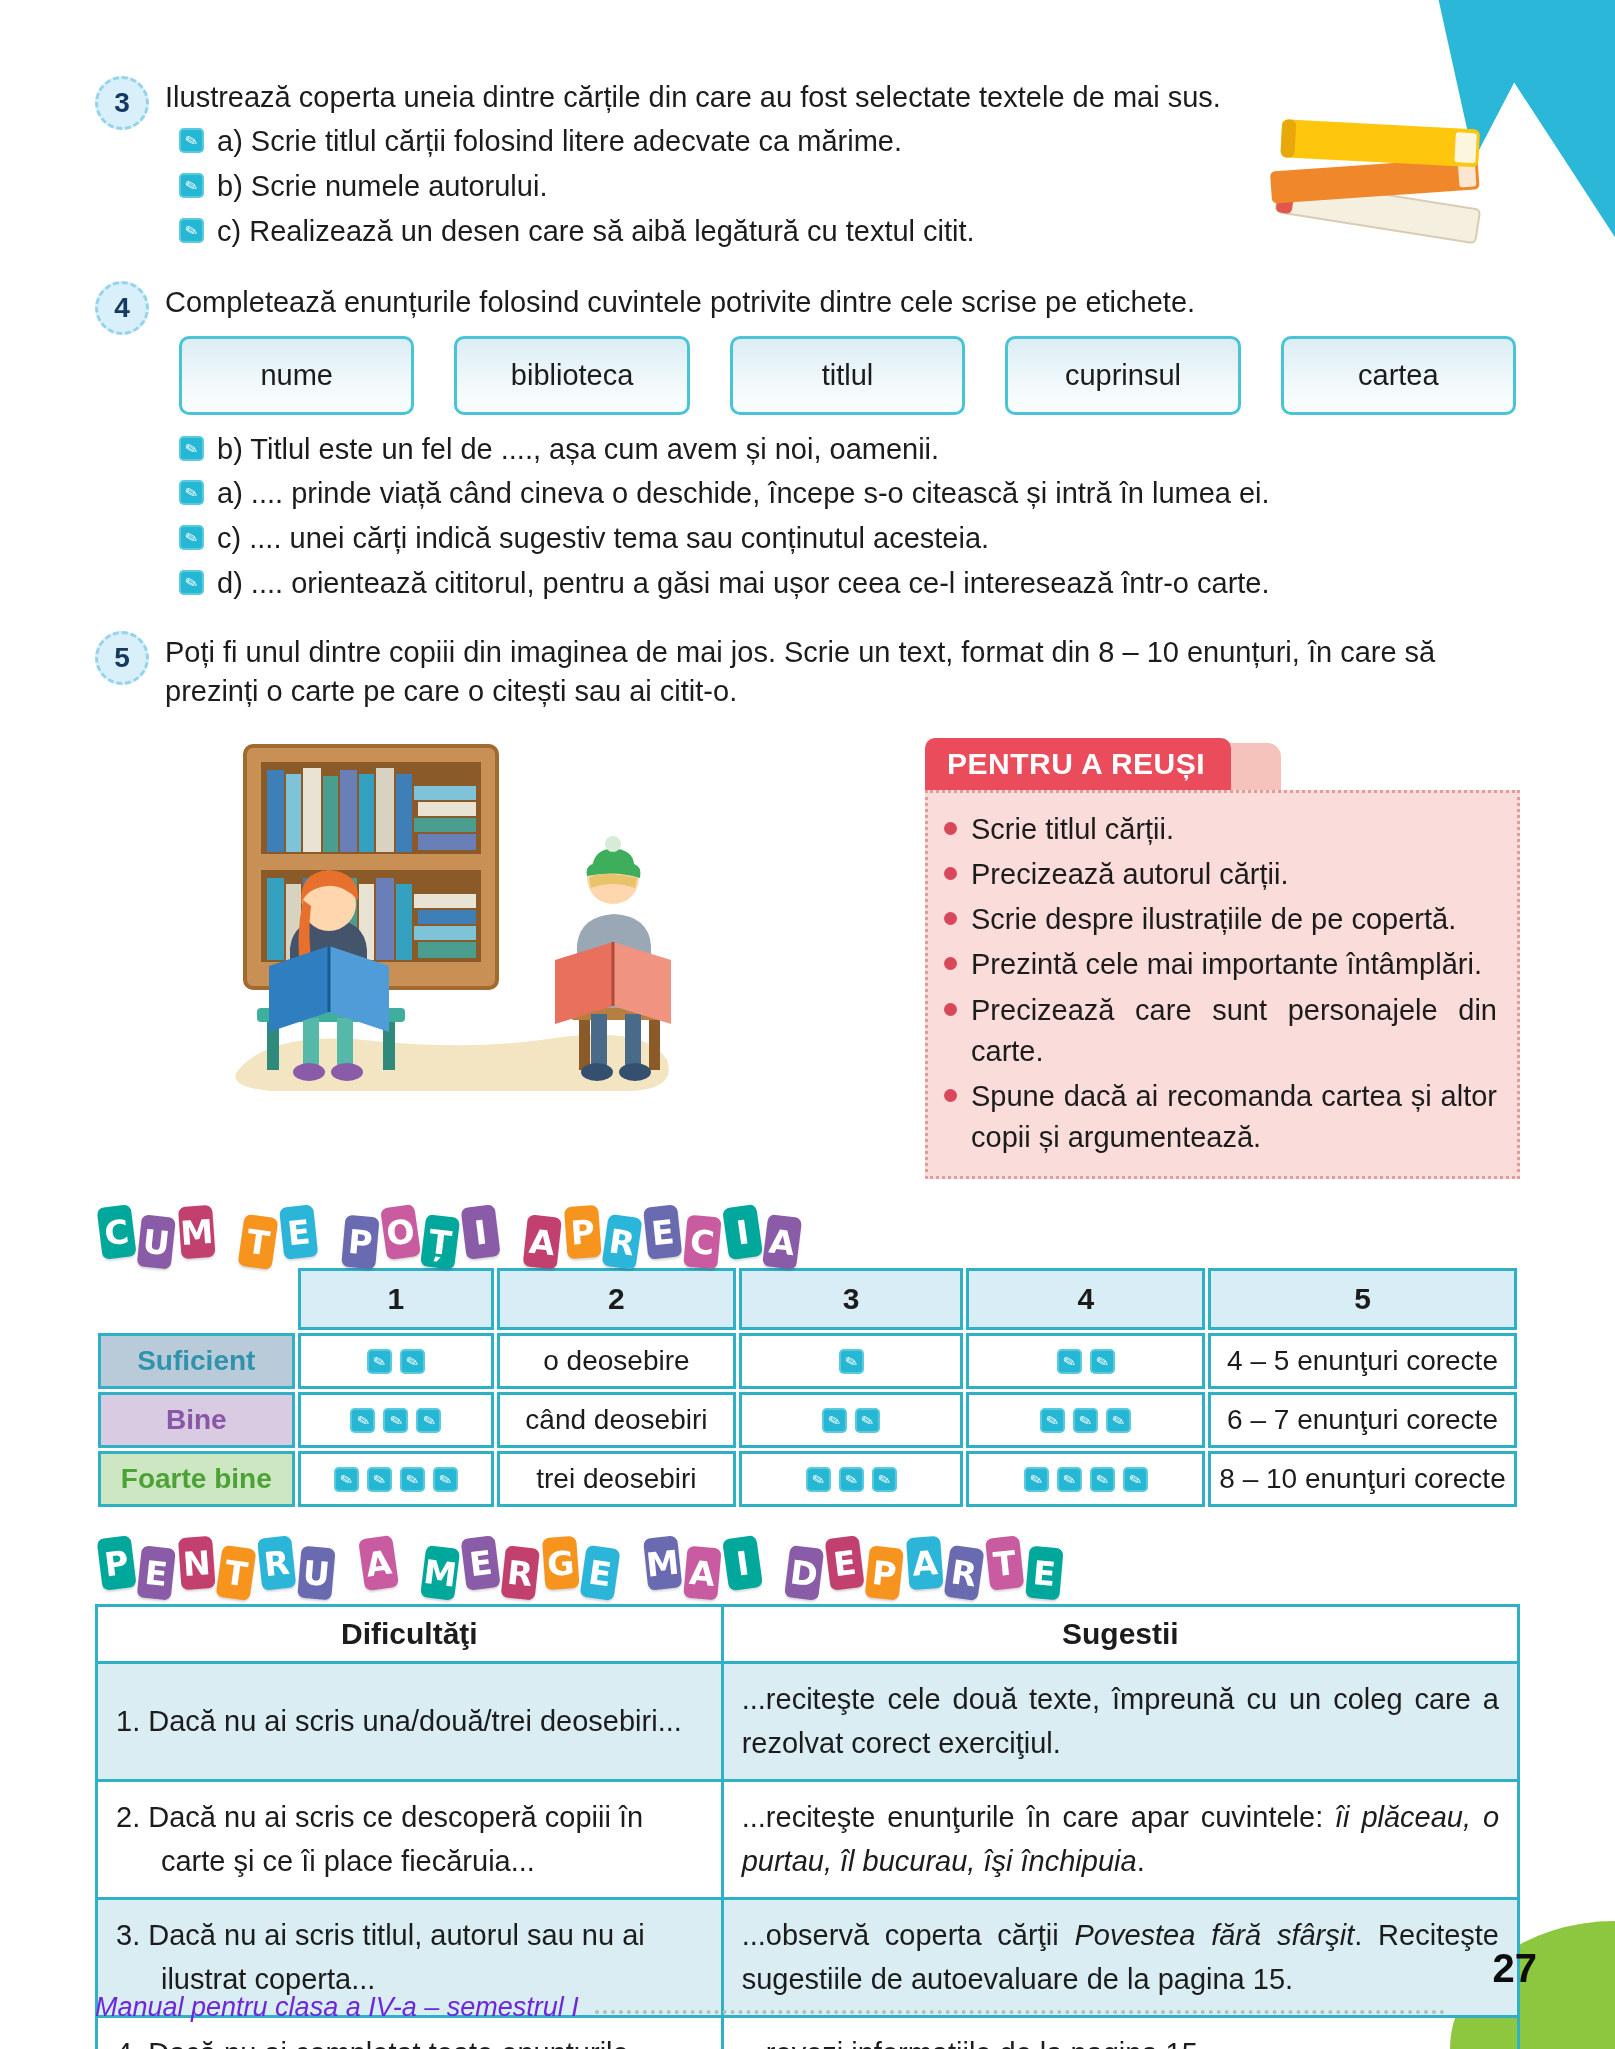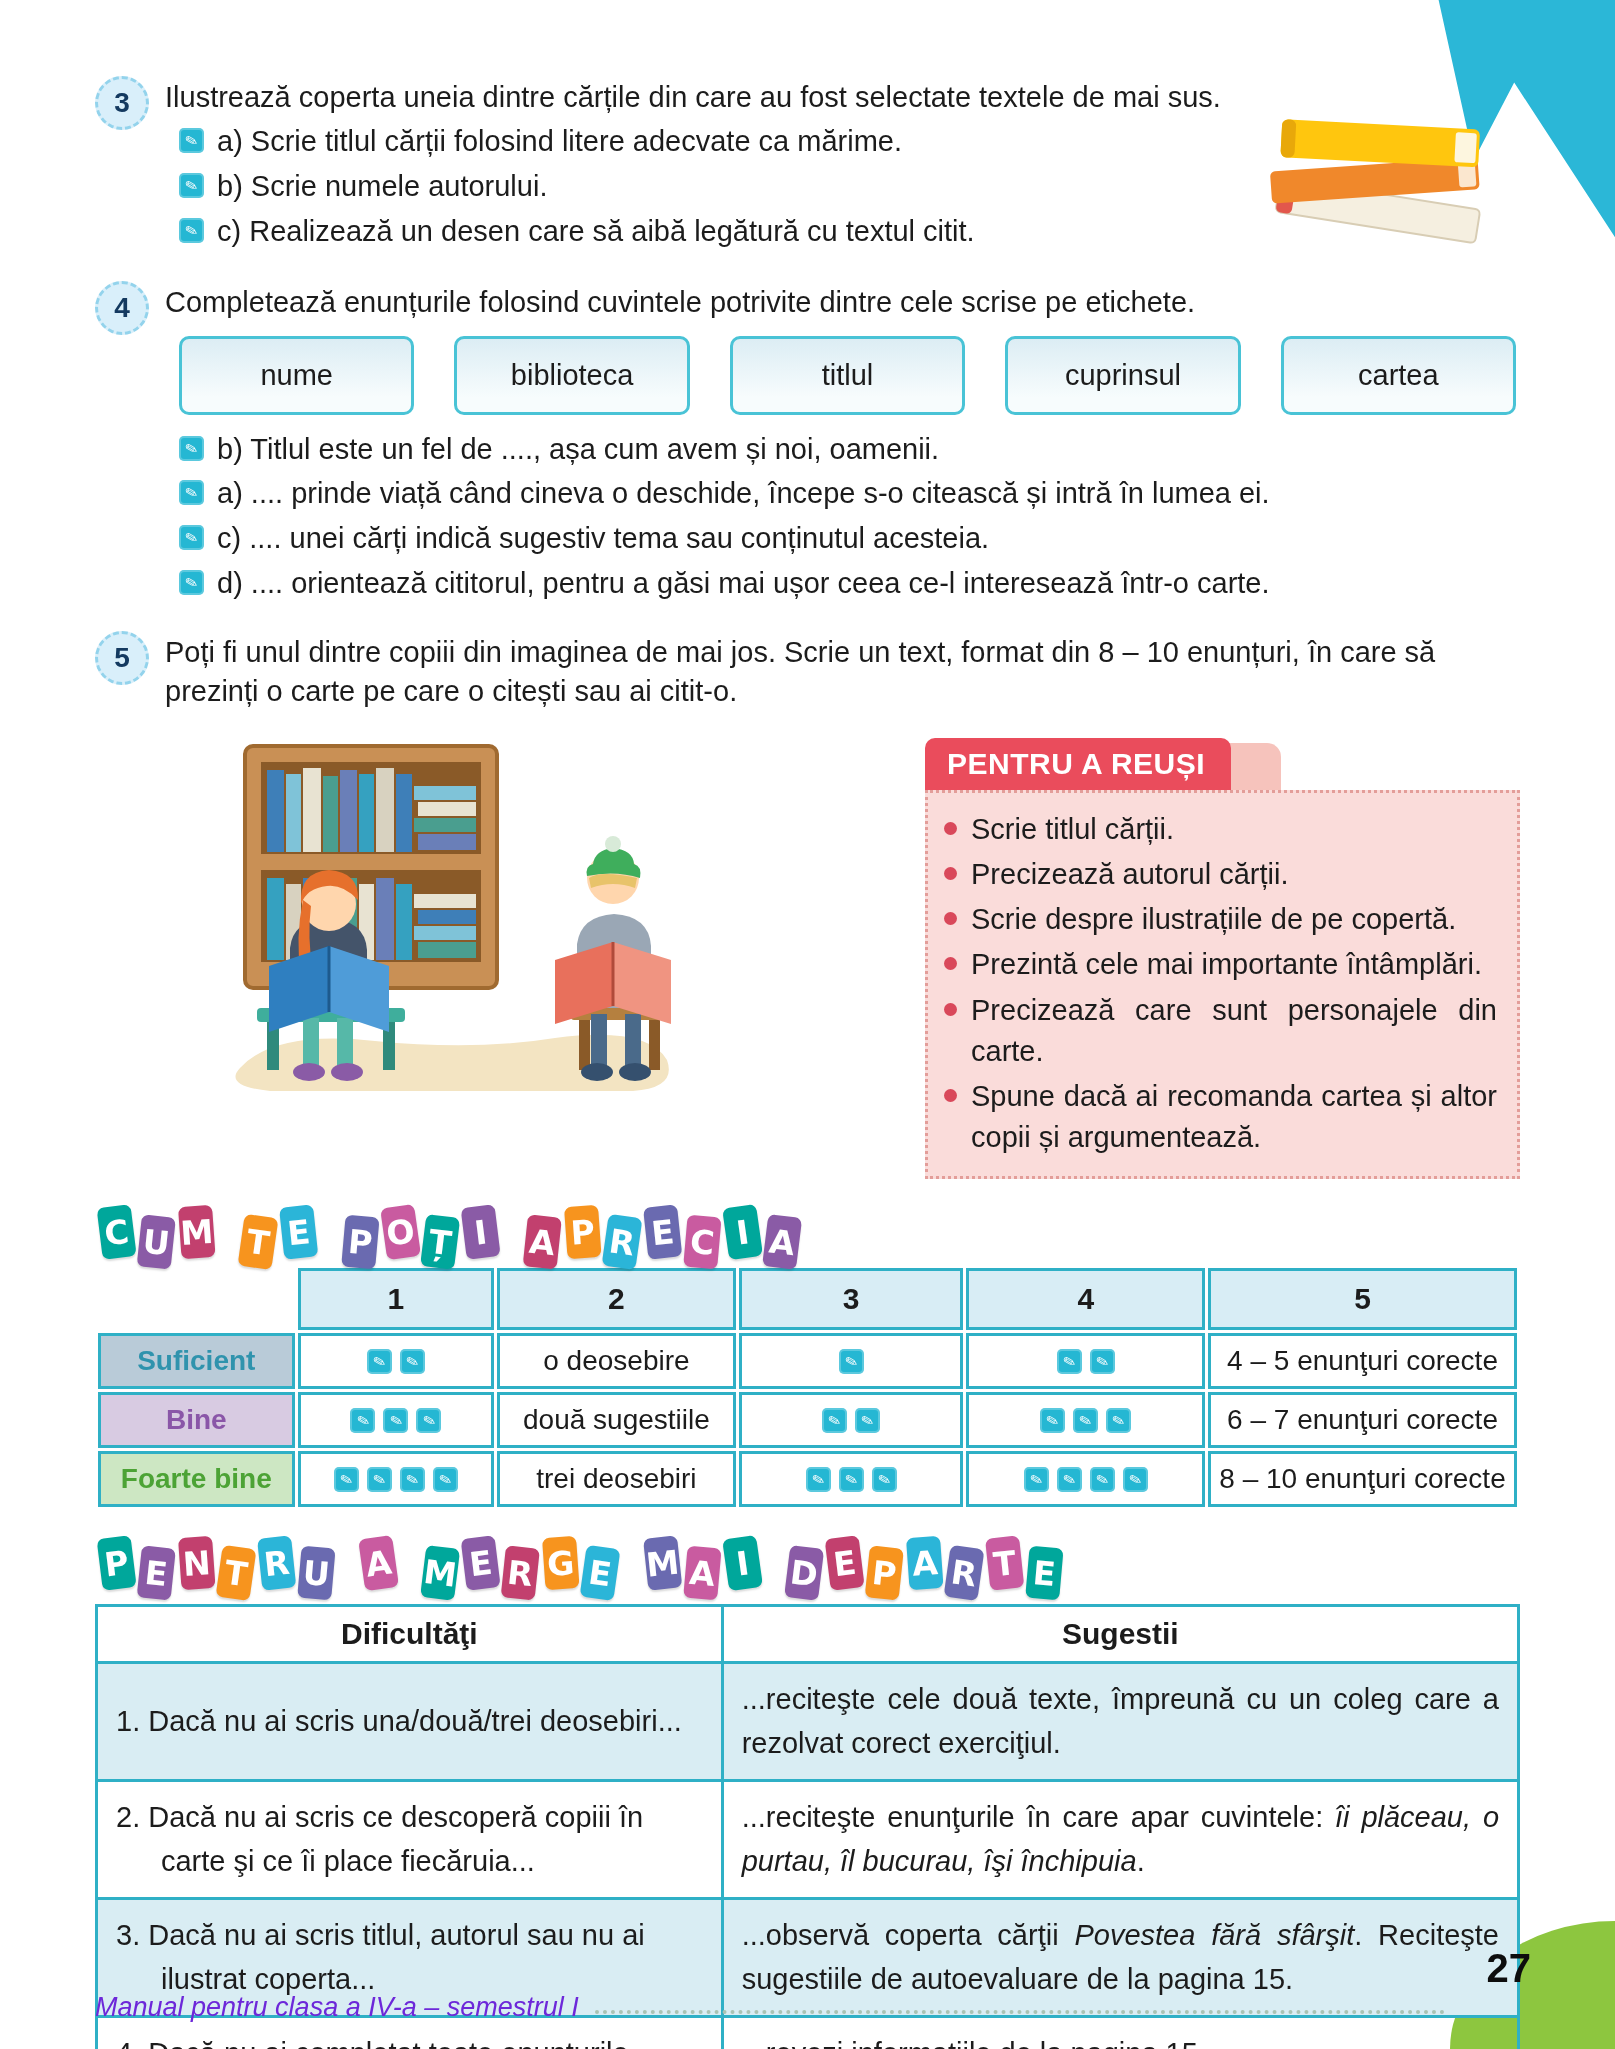--- a/index.html
+++ b/index.html
@@ -76,21 +76,21 @@
   .dep-table .c-dif{width:44%;}
   .dep-table tr.alt td{background:#d9edf3;}
   .hang{display:block;padding-left:1.55em;text-indent:-1.55em;}
   .just{text-align:justify;}
   .it{font-style:italic;}
 
   
   .footer{position:absolute;left:95px;right:170px;bottom:26px;display:flex;align-items:flex-end;gap:16px;}
   .footer-text{font-style:italic;font-size:27px;color:#6d28d9;white-space:nowrap;}
   .footer-dots{flex:1;border-bottom:4px dotted #a9c3b4;margin-bottom:9px;}
-  .page-num{position:absolute;right:84px;bottom:58px;font-size:40px;font-weight:bold;color:#0d0d0d;}
+  .page-num{position:absolute;right:78px;bottom:58px;font-size:40px;font-weight:bold;color:#0d0d0d;}
 </style>
 </head>
 <body>
 
 <div class="page">
 
   <div class="corner-top"></div>
   <div class="corner-bottom"></div>
 
   <div class="books-illustration">
@@ -328,21 +328,21 @@
         </tr>
         <tr class="apr-row-1">
           <td class="rlabel">Bine</td>
           <td>
               <div class="icon-cell">
                 <span class="cb-icon"></span>
                 <span class="cb-icon"></span>
                 <span class="cb-icon"></span>
               </div>
             </td>
-          <td>două sugestiile</td>
+          <td>când deosebiri</td>
           <td>
               <div class="icon-cell">
                 <span class="cb-icon"></span>
                 <span class="cb-icon"></span>
               </div>
             </td>
           <td>
               <div class="icon-cell">
                 <span class="cb-icon"></span>
                 <span class="cb-icon"></span>

